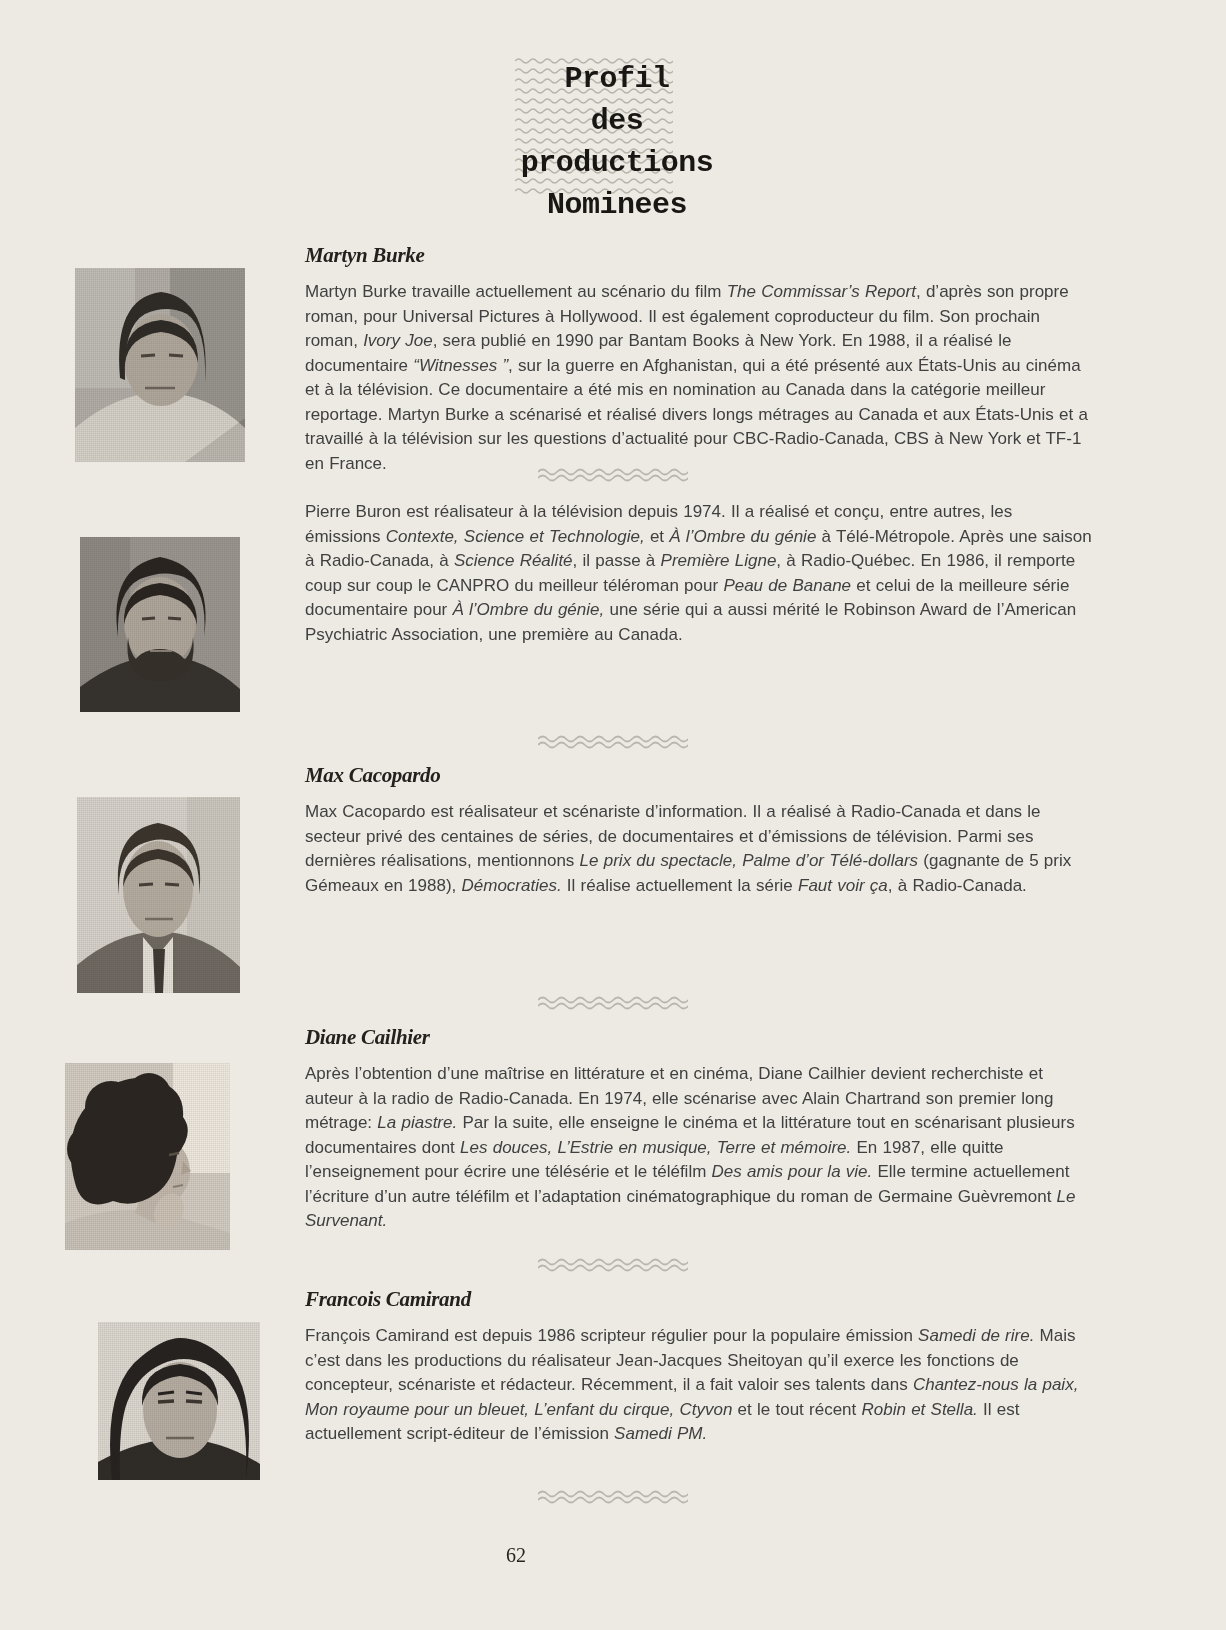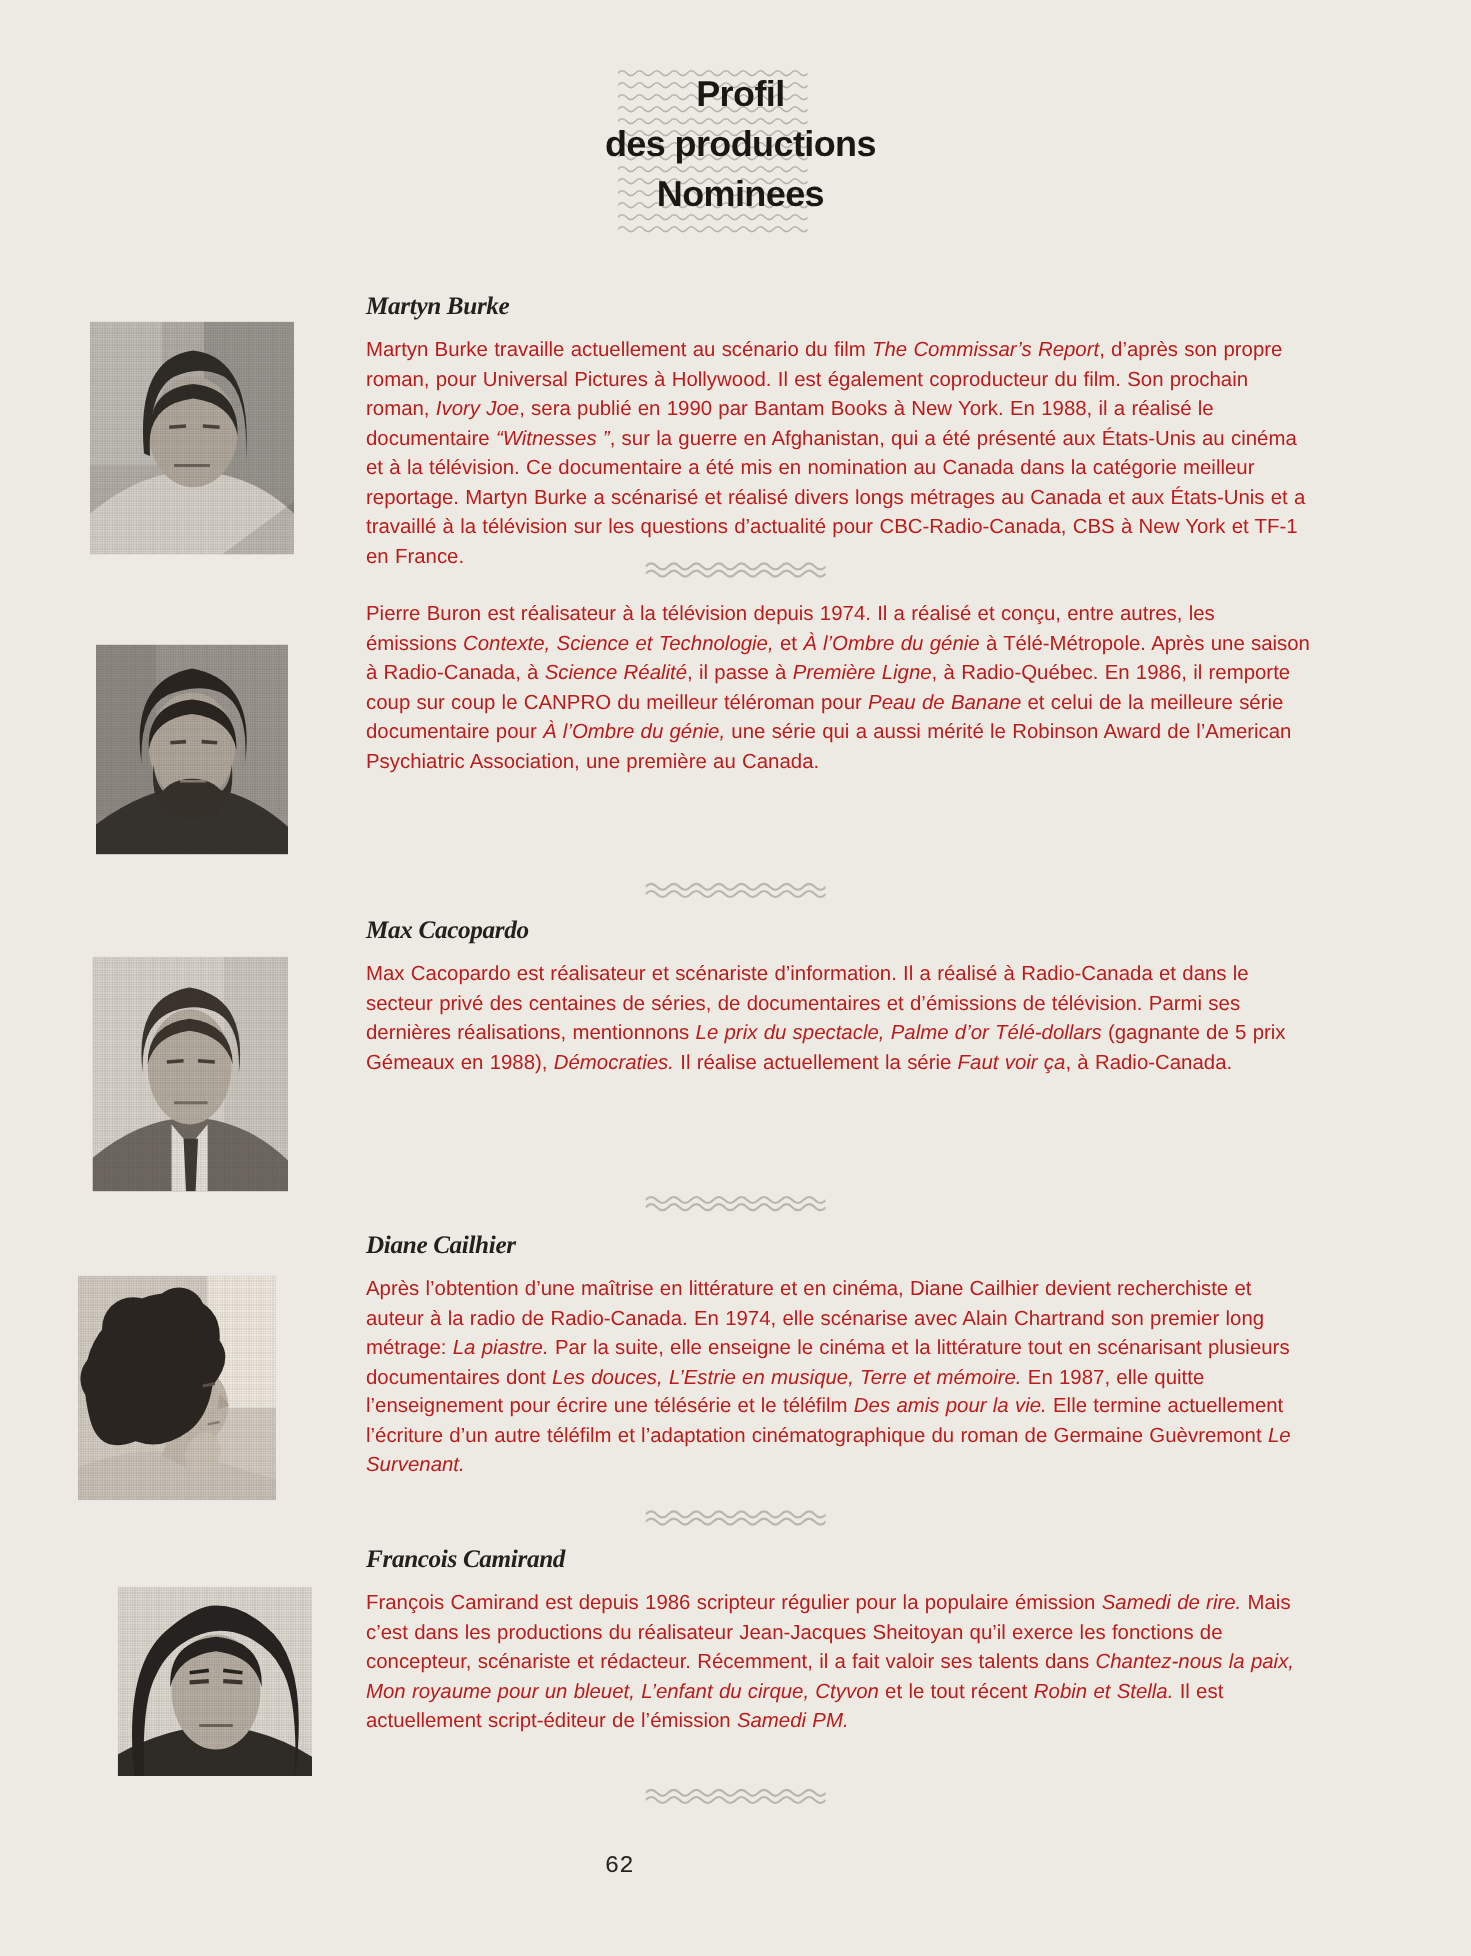--- a/index.html
+++ b/index.html
@@ -9,60 +9,60 @@
     background:#edeae3;
     overflow:hidden;
     font-family:"Liberation Sans", sans-serif;
   }
   
   .masthead{position:absolute;left:492px;top:52px;width:250px;height:150px;}
   .wave-bg{position:absolute;left:23px;top:5px;width:158px;height:140px;}
   .masthead-text{
     position:absolute;left:0;top:6px;width:250px;
     text-align:center;
-    font-family:Liberation Sans, sans-serif;
+    font-family:Liberation Mono, monospace;
     font-weight:700;
     font-size:30px;line-height:42px;
     letter-spacing:-0.5px;
     color:#191714;
   }
   
   .profile-text{position:absolute;left:305px;width:788px;}
   .profile-text h2{
     margin:0 0 12px 0;
     font-family:"Liberation Serif", serif;
     font-weight:700;
     font-size:21px;line-height:26px;
     letter-spacing:-0.3px;
     color:#23201d;
     font-style:italic;
   }
   .profile-text p{
     margin:0;
     font-size:17px;line-height:24.5px;
-    color:#b91c1c;
+    color:#404040;
     word-spacing:0.5px;
   }
   .profile-text p em{font-style:italic;}
   
   .photo{position:absolute;margin:0;overflow:hidden;}
   .photo svg{display:block;width:100%;height:100%;}
   .photo::after{ 
     content:"";position:absolute;inset:0;
     background-image:
       repeating-linear-gradient(0deg, rgba(40,36,32,.06) 0 1px, rgba(255,255,255,0) 1px 2px),
       repeating-linear-gradient(90deg, rgba(40,36,32,.06) 0 1px, rgba(255,255,255,0) 1px 2px);
   }
   
   .divider{position:absolute;left:538px;width:150px;height:18px;}
   
   .folio{
     position:absolute;left:0;top:1544px;width:1032px;
     text-align:center;
-    font-family:Liberation Mono, monospace;
+    font-family:Liberation Serif, serif;
     font-size:20px;color:#27241f;
   }
 </style>
 </head>
 <body>
 
 <div class="page">
 
   <header class="masthead">
     <svg class="wave-bg" viewBox="0 0 158 140" aria-hidden="true">

